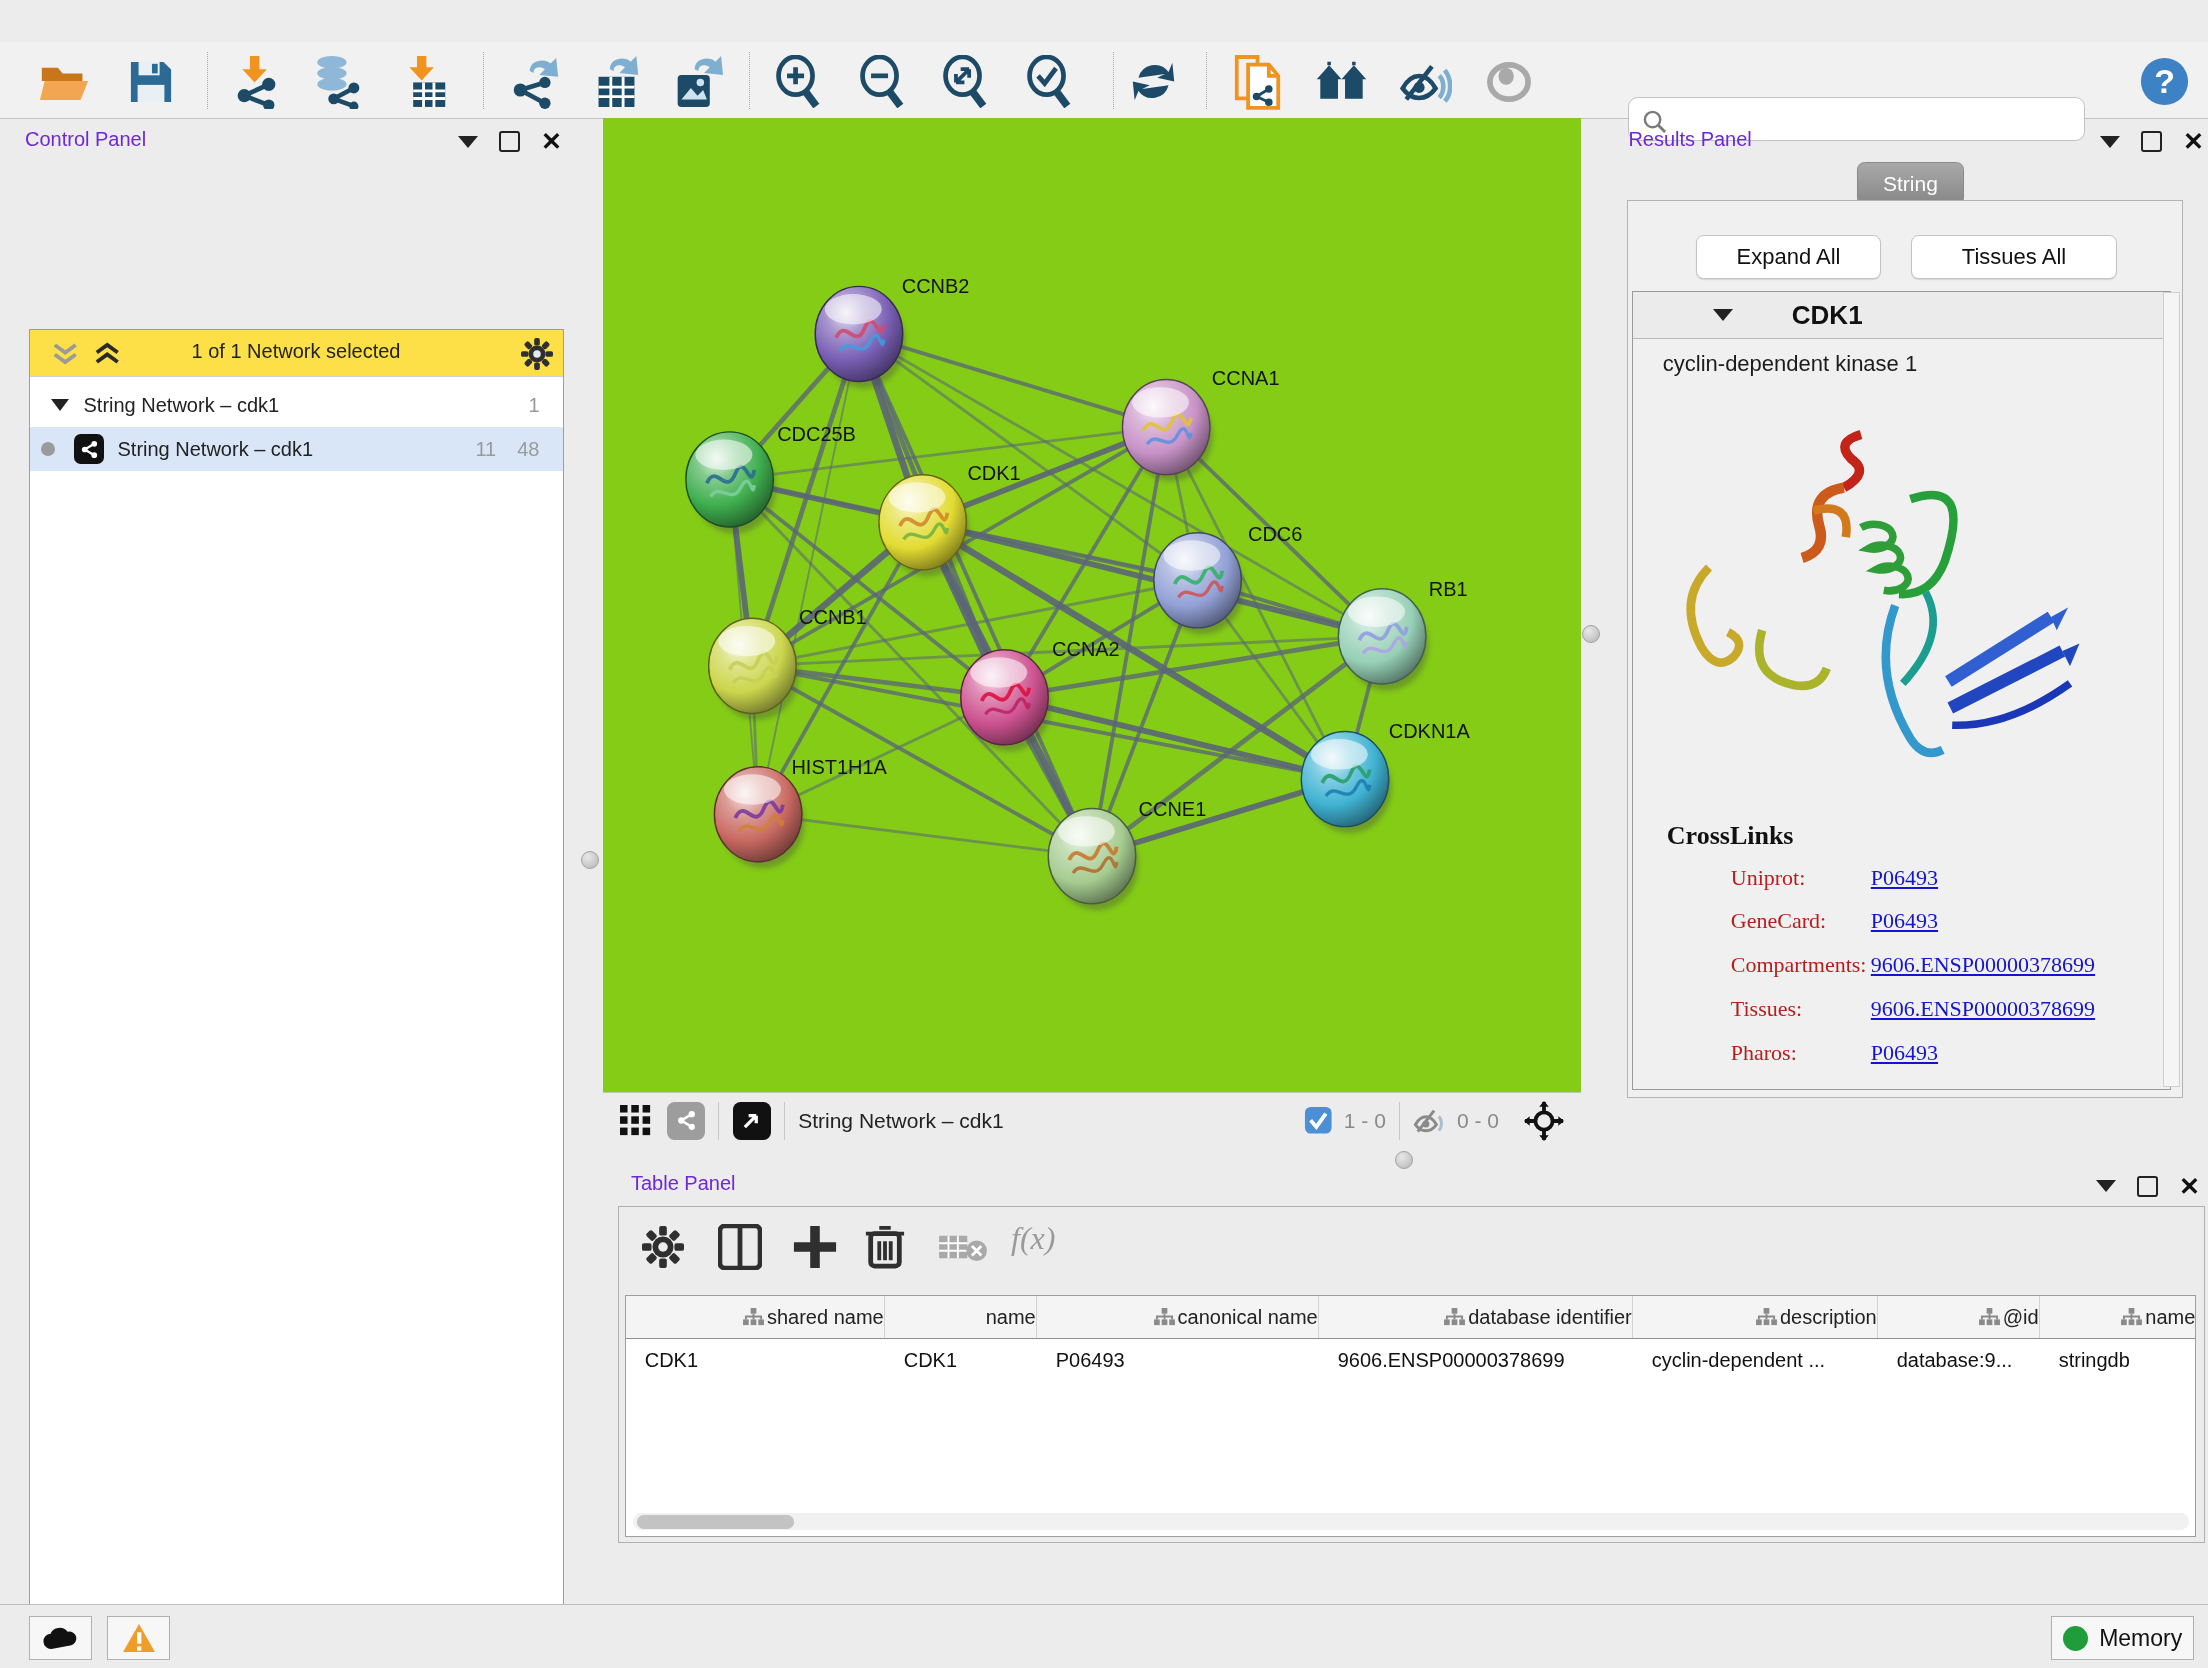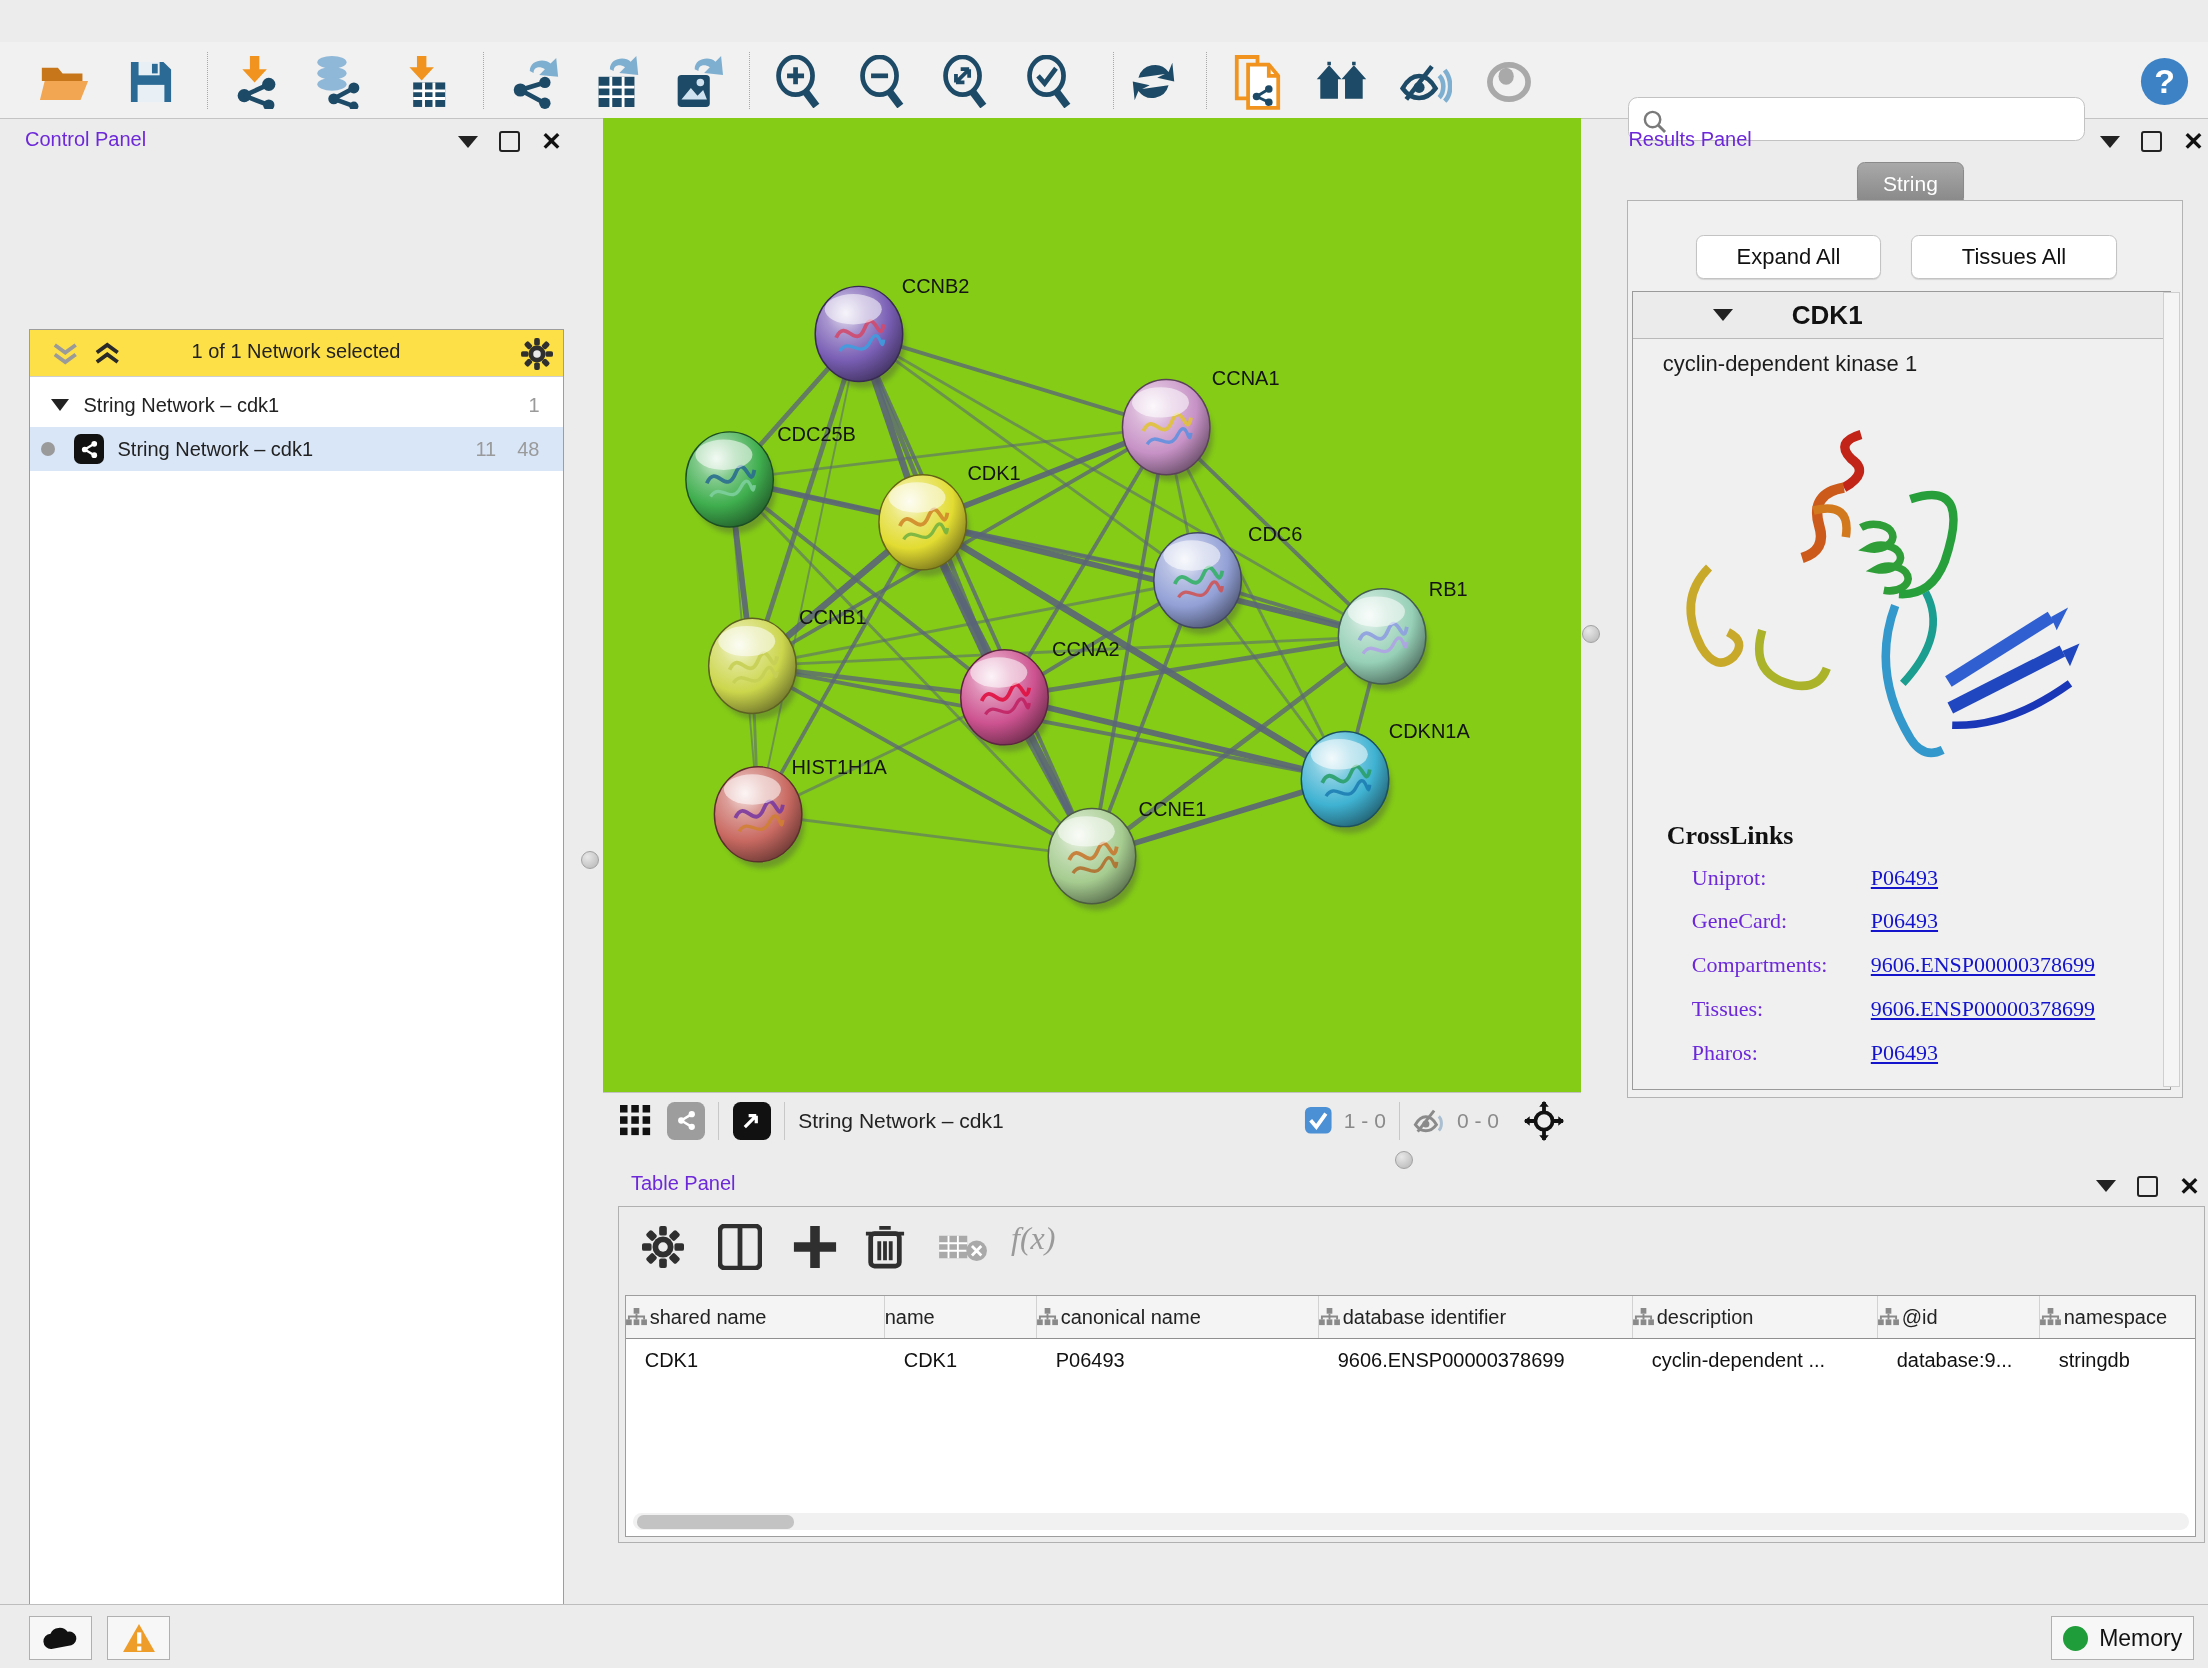--- a/index.html
+++ b/index.html
@@ -48,28 +48,28 @@
     background:radial-gradient(circle at 35% 30%,#e8e8e8,#b5b5b5);border:1px solid #a2a2a2;}
   
   .rp-outer{position:absolute;left:1627px;top:200px;width:554px;height:896px;background:#f0f0f0;border:1px solid #b3b3b3;}
   .btn{background:#fff;border:1px solid #c3c3c3;border-radius:7.6px;font-size:22px;color:#111;
     height:42px;display:flex;align-items:center;justify-content:center;box-shadow:0 1px 1px rgba(0,0,0,.12);}
   .rp-section{position:absolute;left:3.8px;top:90px;width:537px;height:797px;border:1px solid #9a9a9a;background:#f0f0f0;}
   .rp-sec-head{position:absolute;left:0;top:0;width:100%;height:46px;background:#ebebeb;border-bottom:1px solid #b9b9b9;
     display:flex;align-items:center;}
   .rp-desc{font-size:22px;color:#1c1c1c;}
   .serif{font-family:"Liberation Serif",serif;}
-  .xl-label{font-size:22px;color:#6d28d9;}
+  .xl-label{font-size:22px;color:#b91c1c;margin-left:39px;}
   .xl-link{font-size:22px;color:#1414cc;text-decoration:underline;}
   .rp-scroll{position:absolute;right:1.9px;top:91px;width:17px;height:795px;background:#f5f5f5;border:1px solid #cfcfcf;box-sizing:border-box;}
   
   .tp-box{position:absolute;left:618px;top:1206px;width:1585px;height:335px;background:#ececec;border:1px solid #b0b0b0;}
   .tp-table{position:absolute;left:5.7px;top:88px;width:1571px;height:242px;background:#fff;border:1px solid #9d9d9d;box-sizing:border-box;overflow:hidden;}
   .tp-headrow{display:flex;height:42px;background:#f4f4f4;border-bottom:1.9px solid #8f8f8f;}
-  .tp-h{display:flex;align-items:center;justify-content:flex-start;gap:3px;font-size:20px;color:#222;
+  .tp-h{display:flex;align-items:center;justify-content:flex-end;gap:3px;font-size:20px;color:#222;
     border-right:1px solid #d2d2d2;box-sizing:border-box;overflow:hidden;white-space:nowrap;flex:none;}
   .tp-row{display:flex;height:42px;}
   .tp-c{font-size:20px;color:#111;padding-left:19px;display:flex;align-items:center;box-sizing:border-box;
     overflow:hidden;white-space:nowrap;flex:none;}
   .hscroll{position:absolute;left:7.6px;bottom:5.7px;width:1556px;height:17px;background:#f1f1f1;border-radius:8.6px;}
   .hthumb{position:absolute;left:3.8px;top:1.9px;width:157px;height:13.3px;background:#c3c3c3;border-radius:6.7px;}
   
   .bottombar{position:absolute;left:0;top:1604px;width:2208px;height:65px;background:#ececec;border-top:1px solid #bdbdbd;}
   .bb-btn{position:absolute;top:11.4px;height:42px;border:1.9px solid #b0b0b0;background:#f7f7f7;
     display:flex;align-items:center;justify-content:center;}

